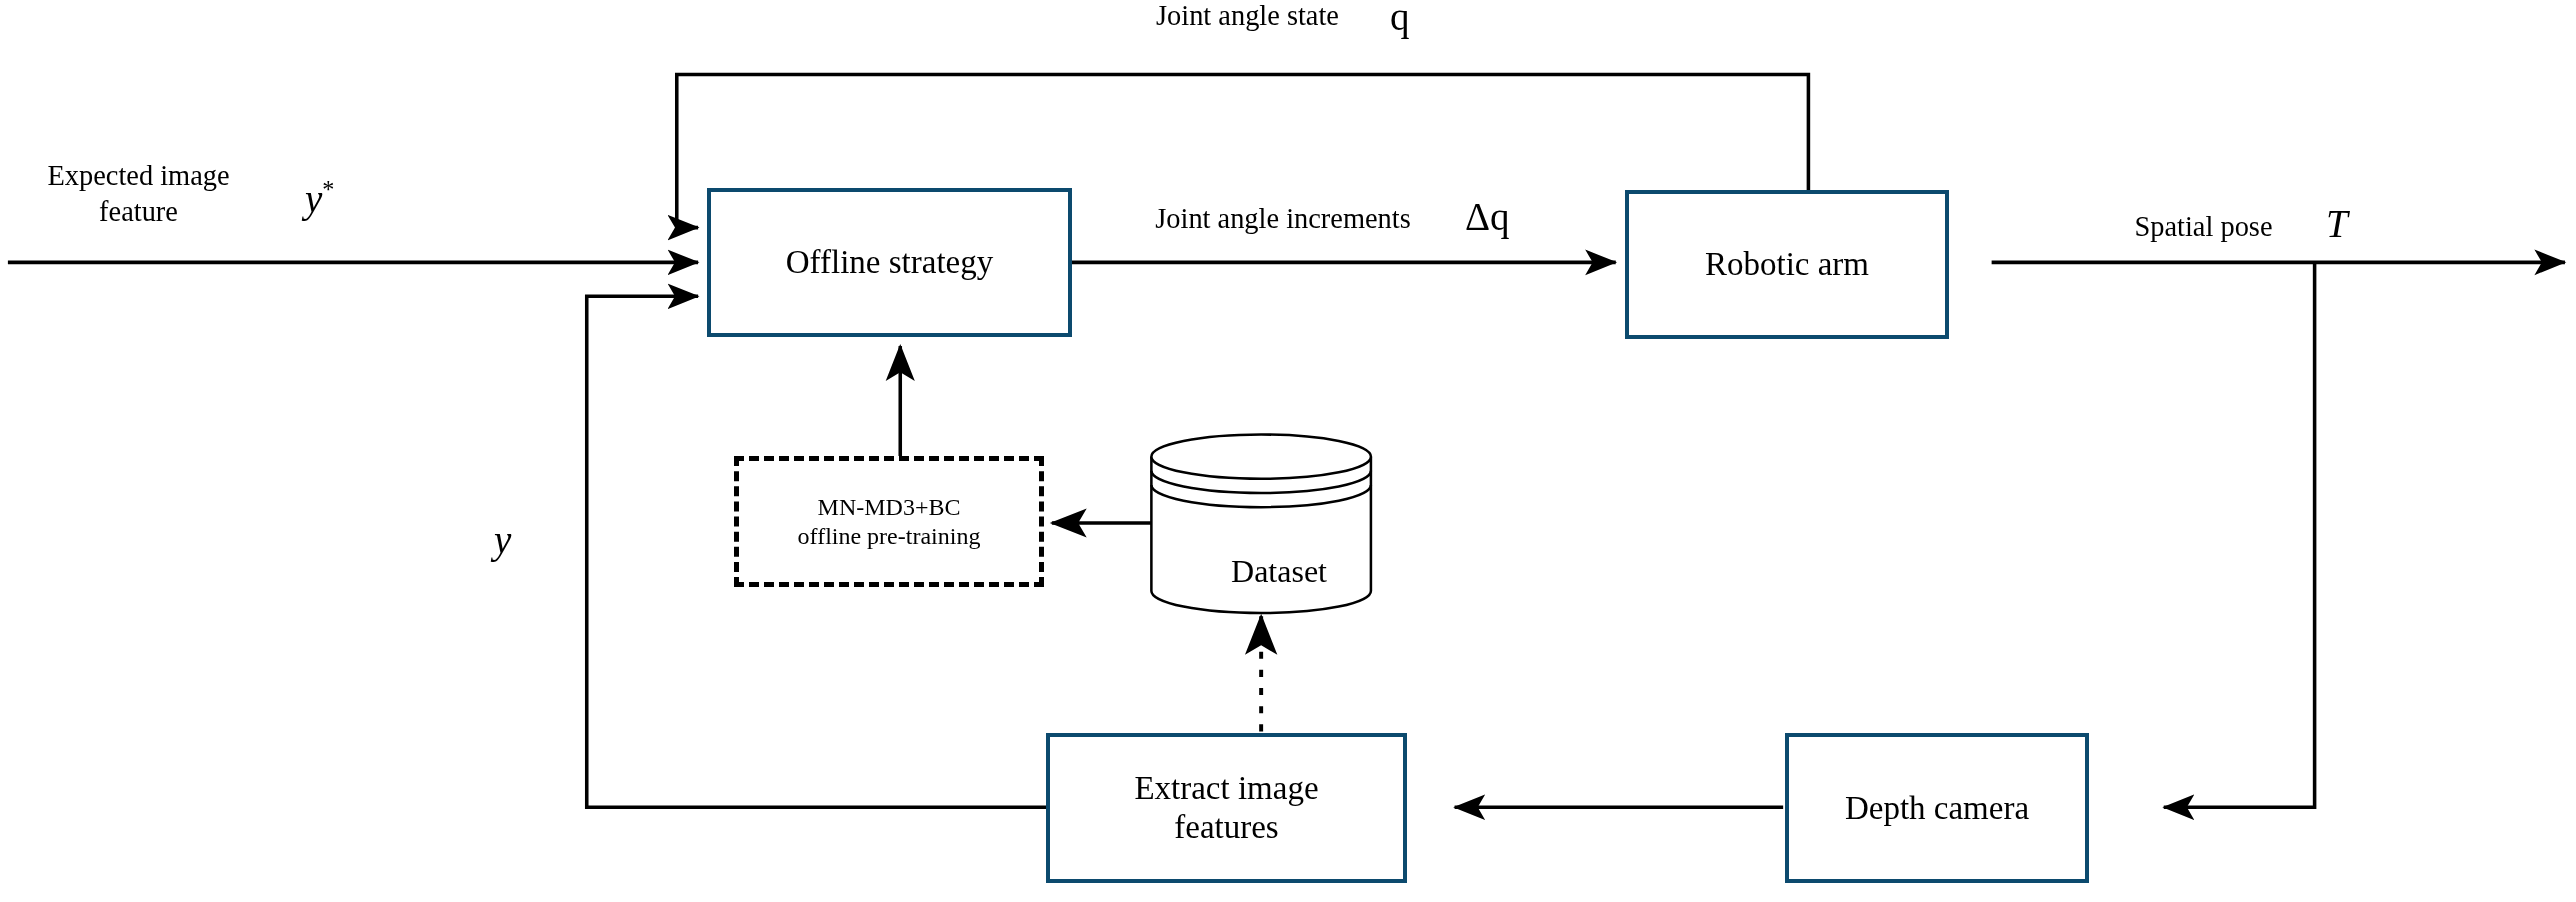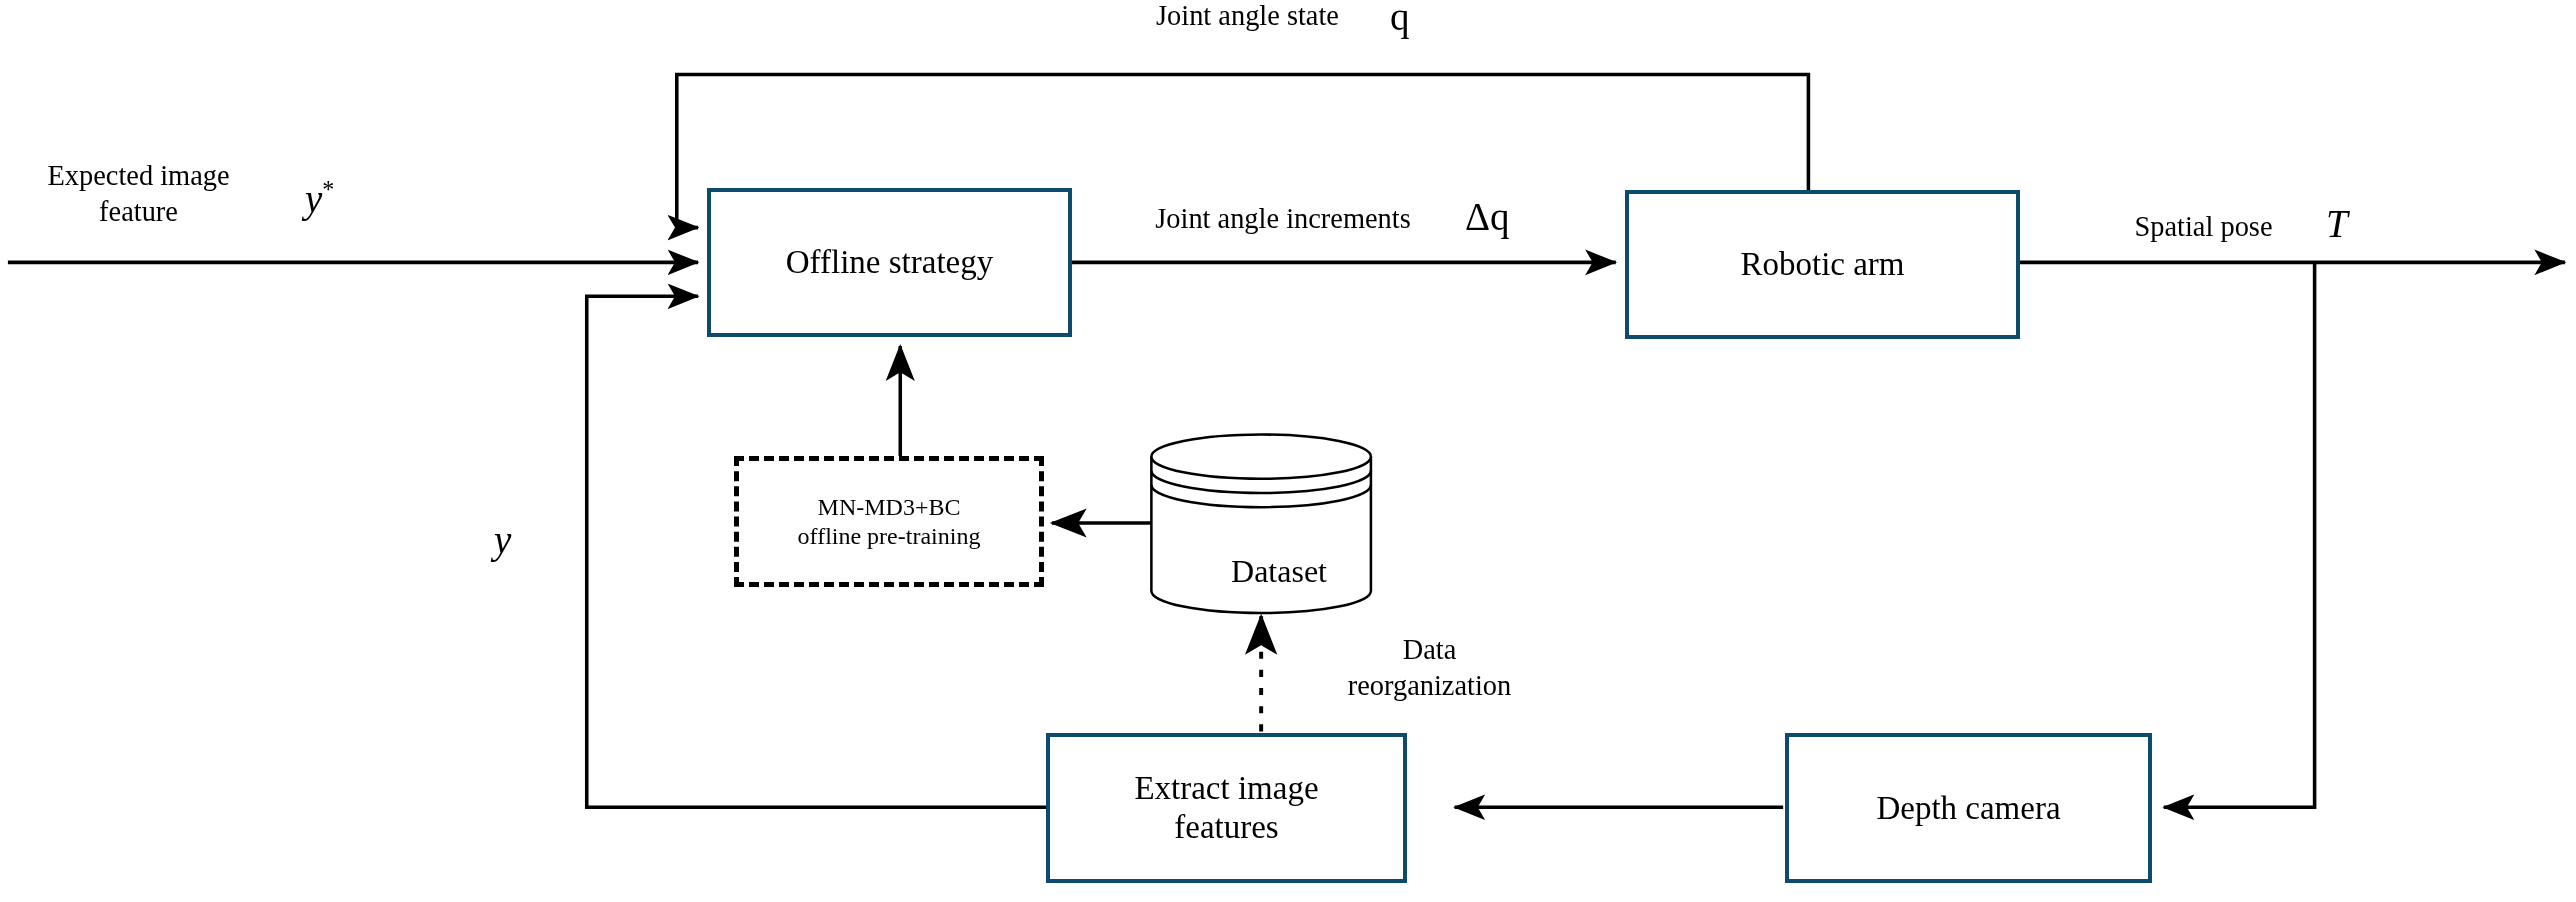--- a/index.html
+++ b/index.html
@@ -118,39 +118,39 @@
       <ellipse cx="1597" cy="578" rx="139" ry="28" fill="#ffffff"></ellipse>
       <path d="M1458,596 A139,28 0 0 0 1736,596"></path>
       <path d="M1458,614 A139,28 0 0 0 1736,614"></path>
     </g>
   </svg>
 
   <div class="node solid-box" style="left:707px; top:188px; width:365px; height:149px;">
     <span class="node-label">Offline strategy</span>
   </div>
 
-  <div class="node solid-box" style="left:1625px; top:190px; width:395px; height:149px;">
+  <div class="node solid-box" style="left:1625px; top:190px; width:324px; height:149px;">
     <span class="node-label">Robotic arm</span>
   </div>
 
   <div class="node dashed-box" style="left:734px; top:456px; width:310px; height:131px;">
     <span class="node-label">MN-MD3+BC
 offline pre-training</span>
   </div>
 
   <div class="cyl" style="left:1151px; top:442px; width:220px; height:166px;">
     <span class="cyl-label" style="top:111px;padding-left:18px;">Dataset</span>
   </div>
 
   <div class="node solid-box" style="left:1046px; top:733px; width:361px; height:150px;">
     <span class="node-label">Extract image
 features</span>
   </div>
 
-  <div class="node solid-box" style="left:1785px; top:733px; width:367px; height:150px;">
+  <div class="node solid-box" style="left:1785px; top:733px; width:304px; height:150px;">
     <span class="node-label">Depth camera</span>
   </div>
 
   <div class="label" style="left:1117px; top:-1.6px; width:261px;">Joint angle state</div>
   <div class="sym sym-upright" style="left:1390px; top:-6.3px;">
     <span>q</span>
   </div>
 
   <div class="label" style="left:1125px; top:201px; width:316px;">Joint angle increments</div>
   <div class="sym sym-upright" style="left:1465px; top:194px;">
@@ -165,17 +165,15 @@
   <div class="label" style="left:20px; top:158px; width:237px;">Expected image
 feature</div>
   <div class="sym" style="left:305px; top:176px;">
     <span>y</span><sup>*</sup>
   </div>
 
   <div class="sym" style="left:494px; top:517px;">
     <span>y</span>
   </div>
 
-  <div class="label" style="left:1299px; top:632px; width:261px;">Data
-reorganization</div>
 
 </div>
 
 
 </body></html>

